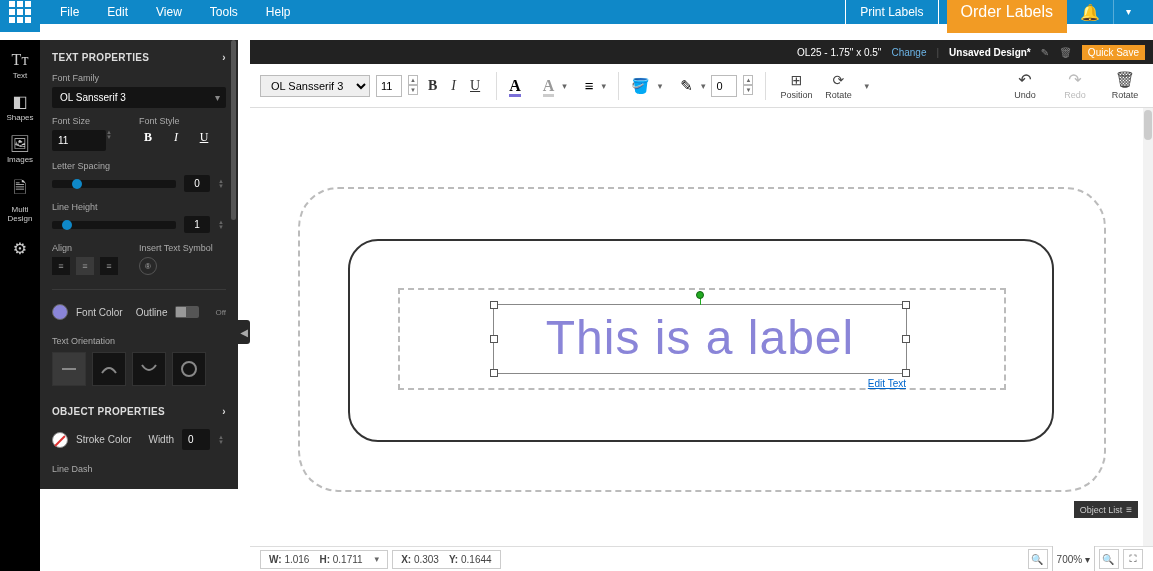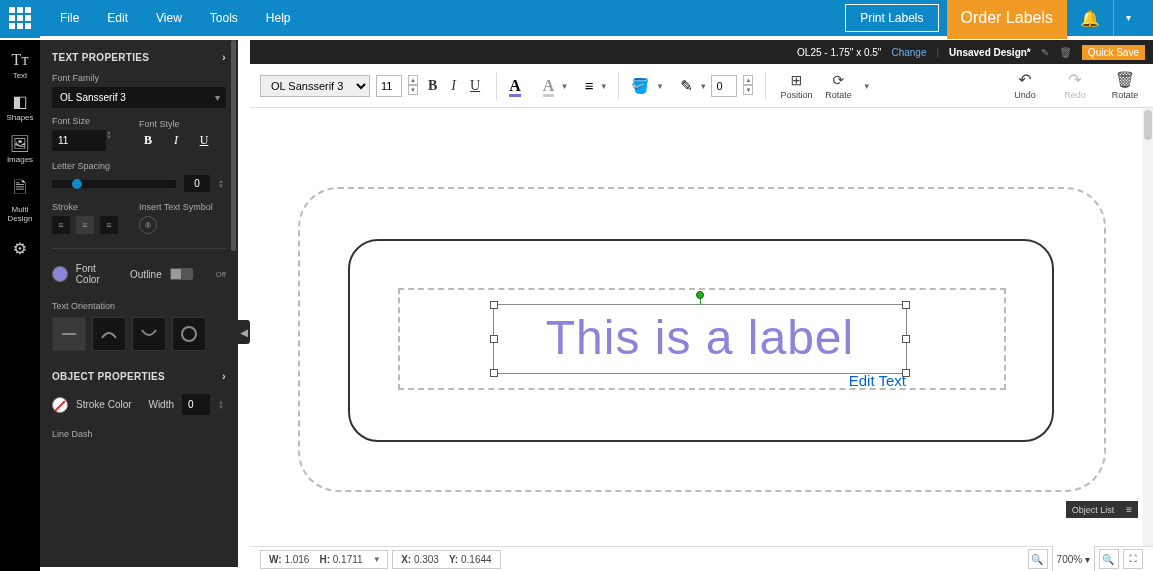--- a/index.html
+++ b/index.html
@@ -1,67 +1,67 @@
 <!DOCTYPE html>
 <html><head>
 <meta charset="utf-8">
 <style>
 * { box-sizing: border-box; margin: 0; padding: 0; font-family: Arial, sans-serif; }
 body { width: 1153px; height: 571px; overflow: hidden; background: #fff; position: relative; }
 
 
-.header { height: 36px; background: #0f88c8; display: flex; align-items: center; color: #fff; }
+.header { height: 24px; background: #0f88c8; display: flex; align-items: center; color: #fff; }
 .logo { width: 40px; height: 40px; display: flex; align-items: center; justify-content: center; background: #0f88c8; }
 .logo-grid { display: grid; grid-template-columns: repeat(3,6px); grid-template-rows: repeat(3,6px); gap: 2px; }
 .logo-grid span { background: #fff; }
 .menu { display: flex; gap: 28px; margin-left: 20px; font-size: 12px; }
 .menu-item { cursor: pointer; }
 .header-right { margin-left: auto; display: flex; align-items: center; gap: 8px; padding-right: 10px; }
 .btn-outline { border: 1px solid #fff; background: transparent; color: #fff; padding: 6px 14px; font-size: 12px; cursor: pointer; }
 .btn-primary { background: #f29b24; border: none; color: #fff; padding: 12px 14px; font-size: 16px; cursor: pointer; }
 .bell { width: 30px; text-align: center; font-size: 16px; }
 .chevron-down-wrap { width: 30px; text-align: center; border-left: 1px solid rgba(255,255,255,0.3); height: 40px; line-height: 40px; font-size: 10px; }
 
 
 .sidebar-tools { position: absolute; left: 0; top: 40px; width: 40px; height: 531px; background: #000; color: #aaa; display: flex; flex-direction: column; align-items: center; padding-top: 5px; }
 .tool-item { width: 40px; text-align: center; padding: 6px 0; font-size: 8px; cursor: pointer; color: #ccc; }
 .tool-item .ticon { font-size: 16px; display: block; margin-bottom: 2px; font-family: serif; }
 .tool-item.gear { margin-top: 4px; font-size: 16px; }
 
 
-.panel { position: absolute; left: 40px; top: 40px; width: 198px; height: 527px; background: #282828; color: #ccc; font-size: 10px; overflow: hidden; }
+.panel { position: absolute; left: 40px; top: 40px; width: 198px; height: 449px; background: #282828; color: #ccc; font-size: 10px; overflow: hidden; }
 .panel-inner { padding: 12px; }
 .section-title { font-size: 10px; font-weight: bold; color: #ddd; margin-bottom: 10px; position: relative; letter-spacing: 0.3px; }
 .section-title .chev { position: absolute; right: 0; }
 .label-sm { font-size: 9px; color: #aaa; margin-bottom: 4px; }
 .select-box { background: #141414; border: none; color: #fff; font-size: 10px; padding: 5px 8px; width: 100%; position: relative; border-radius: 2px; }
 .select-box::after { content: '▾'; position: absolute; right: 6px; color: #888; }
 .num-input { background: #141414; border: none; color: #fff; font-size: 10px; padding: 5px 6px; width: 54px; border-radius: 2px; }
 .stepper { display: inline-block; vertical-align: top; width: 8px; }
 .stepper span { display: block; color: #666; font-size: 6px; line-height: 5px; cursor: pointer; }
-.row { display: flex; gap: 0; margin-top: 8px; align-items: center; }
+.row { display: flex; gap: 0; margin-top: 8px; }
 .col { flex: 1; }
 .font-style-btns { display: flex; gap: 10px; margin-top: 4px; }
 .fs-btn { background: none; border: none; color: #fff; font-size: 12px; cursor: pointer; font-family: serif; width: 18px; }
 .slider-row { display: flex; align-items: center; gap: 8px; margin-top: 4px; }
 .slider { position: relative; height: 8px; background: #141414; flex: 1; border-radius: 2px; }
 .slider-thumb { position: absolute; width: 10px; height: 10px; background: #0f88c8; border-radius: 50%; top: -1px; }
 .slider-val { background: #141414; color: #fff; width: 26px; text-align: center; padding: 3px 0; font-size: 10px; border-radius: 2px; }
 .align-btns { display: flex; gap: 6px; margin-top: 4px; }
 .align-btn { width: 18px; height: 18px; background: #141414; display: flex; align-items: center; justify-content: center; font-size: 9px; cursor: pointer; color:#999; }
 .align-btn.sel { background: #3a3a3a; }
 .symbol-btn { width: 18px; height: 18px; border: 1px solid #555; border-radius: 50%; display: flex; align-items: center; justify-content: center; font-size: 8px; cursor: pointer; margin-top: 4px; color:#aaa;}
 .color-row { display: flex; align-items: center; gap: 8px; margin-top: 12px; }
 .swatch { width: 16px; height: 16px; border-radius: 50%; }
 .swatch.purple { background: #8a85d8; border: 1px solid #666; }
 .swatch.none { background: #fff; position: relative; border: 1px solid #888; }
 .swatch.none::after { content:''; position:absolute; width:100%; height:2px; background:#d33; top:50%; left:0; transform:rotate(-45deg); }
 .toggle { width: 24px; height: 12px; background: #555; border-radius: 2px; position: relative; }
 .toggle span { position: absolute; width: 10px; height: 10px; background: #999; top: 1px; left: 1px; }
-.toggle-label { font-size: 8px; color: #888; margin-left:14px;}
+.toggle-label { font-size: 8px; color: #888; margin-left:8px;}
 .orient-row { display: flex; gap: 6px; margin-top: 6px; }
 .orient-btn { width: 34px; height: 34px; background: #141414; border: 1px solid #333; display: flex; align-items: center; justify-content: center; cursor: pointer; }
 .orient-btn.sel { background: #3a3a3a; }
 .orient-btn svg { stroke: #888; fill: none; }
 .panel hr { border: none; border-top: 1px solid #3a3a3a; margin: 14px 0; }
 .panel-scroll { position:absolute; right:2px; top:0; width:5px; height:40%; background:#555; border-radius:3px;}
 
 
 .collapse-arrow { position: absolute; left: 238px; top: 320px; background: #282828; color: #aaa; width: 12px; height: 24px; display: flex; align-items: center; justify-content: center; font-size: 10px; cursor: pointer; border-radius: 0 3px 3px 0; z-index: 5; }
 
@@ -106,29 +106,29 @@
 .label-solid { position: absolute; left: 98px; top: 131px; width: 706px; height: 203px; border: 2px solid #333; border-radius: 30px; background:#fff;}
 .text-group-dash { position: absolute; left: 148px; top: 180px; width: 608px; height: 102px; border: 2px dashed #bbb; }
 .text-selection { position: absolute; left: 243px; top: 196px; width: 414px; height: 70px; border: 1px solid #888; }
 .text-content { font-size: 48px; color: #8a85d8; text-align: center; line-height: 66px; font-family: sans-serif; letter-spacing: 1px;}
 .sel-handle { position: absolute; width: 8px; height: 8px; background: #fff; border: 1px solid #555; }
 .sel-handle.tl { left: -4px; top: -4px; } .sel-handle.tr { right: -4px; top: -4px; }
 .sel-handle.bl { left: -4px; bottom: -4px; } .sel-handle.br { right: -4px; bottom: -4px; }
 .sel-handle.ml { left: -4px; top: 50%; margin-top: -4px; } .sel-handle.mr { right: -4px; top: 50%; margin-top: -4px; }
 .rotate-handle { position: absolute; width: 8px; height: 8px; background: #2a2; border: 1px solid #161; border-radius: 50%; left: 50%; margin-left: -4px; top: -14px; }
 .rotate-line { position:absolute; width:1px; height:10px; background:#2a2; left:50%; top:-10px;}
-.edit-text-link { position: absolute; right: 0; bottom: -16px; font-size: 15px; color: #0066cc; cursor: pointer; }
+.edit-text-link { position: absolute; right: 0; bottom: -16px; font-size: 10px; color: #0066cc; text-decoration: underline; cursor: pointer; }
 
 
 .status-bar { height: 25px; border-top: 1px solid #ddd; display: flex; align-items: center; padding: 0 10px; font-size: 10px; gap: 4px; color:#444;}
 .status-box { border: 1px solid #ccc; padding: 3px 8px; display: flex; gap: 10px; background:#fff;}
 .status-right { margin-left: auto; display: flex; align-items: center; gap: 4px; }
 .zoom-btn { border: 1px solid #ccc; width: 20px; height: 20px; display: flex; align-items: center; justify-content: center; cursor: pointer; background:#fff;}
 .zoom-select { border: 1px solid #ccc; padding: 10px 4px; font-size: 10px; cursor: pointer; background:#fff;}
-.obj-list { position: absolute; right: 15px; bottom: 28px; background: #333; color: #ccc; font-size: 9px; padding: 3px 6px; display: flex; align-items: center; gap: 12px; cursor:pointer;}
+.obj-list { position: absolute; right: 15px; bottom: 28px; background: #333; color: #ccc; font-size: 9px; padding: 3px 6px; display: flex; align-items: center; gap: 4px; cursor:pointer;}
 .obj-list .stack { font-size:10px;}
 </style>
 </head>
 <body>
 
 <div class="header">
   <div class="logo">
     <div class="logo-grid">
       <span></span>
         <span></span>
@@ -200,24 +200,37 @@
             <div class="slider-thumb" style="left:20px"></div>
           </div>
         <div class="slider-val">0</div>
         <div class="stepper">
             <span>▲</span>
             <span>▼</span>
           </div>
       </div>
     </div>
 
+    <div style="margin-top:10px">
+      <div class="label-sm">Line Height</div>
+      <div class="slider-row">
+        <div class="slider">
+            <div class="slider-thumb" style="left:10px"></div>
+          </div>
+        <div class="slider-val">1</div>
+        <div class="stepper">
+            <span>▲</span>
+            <span>▼</span>
+          </div>
+      </div>
+    </div>
 
     <div class="row" style="margin-top:10px">
       <div class="col">
-        <div class="label-sm">Stroke</div>
+        <div class="label-sm">Align</div>
         <div class="align-btns">
           <div class="align-btn">≡</div>
           <div class="align-btn sel">≡</div>
           <div class="align-btn">≡</div>
         </div>
       </div>
       <div class="col">
         <div class="label-sm">Insert Text Symbol</div>
         <div class="symbol-btn">®</div>
       </div>

